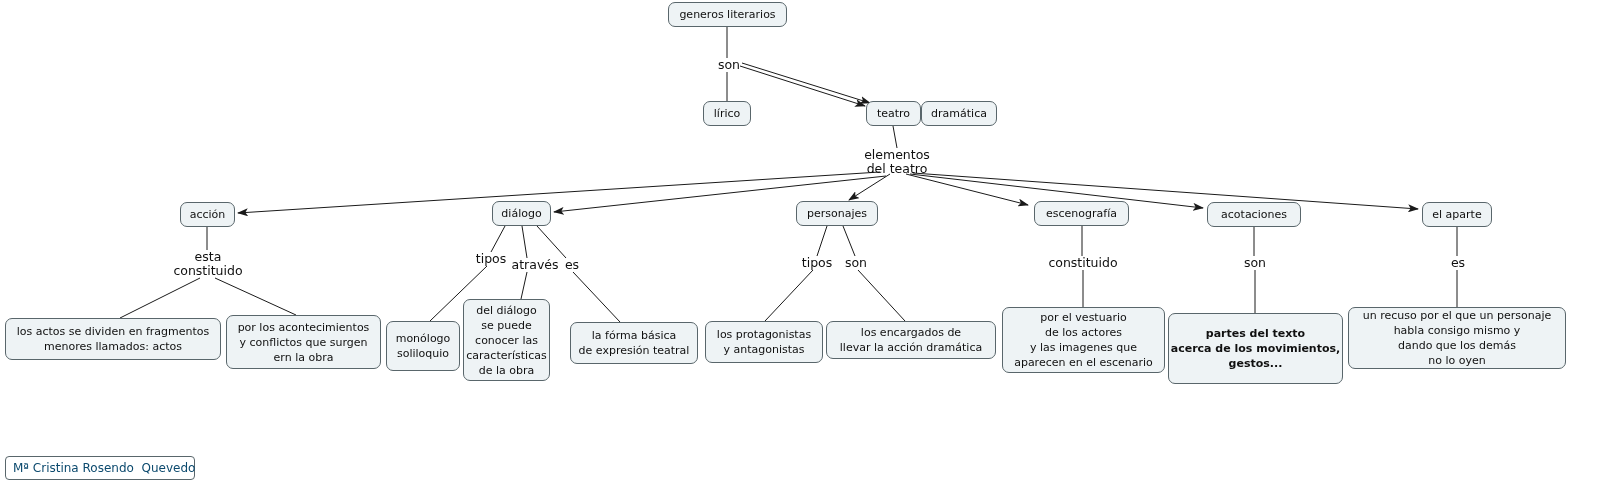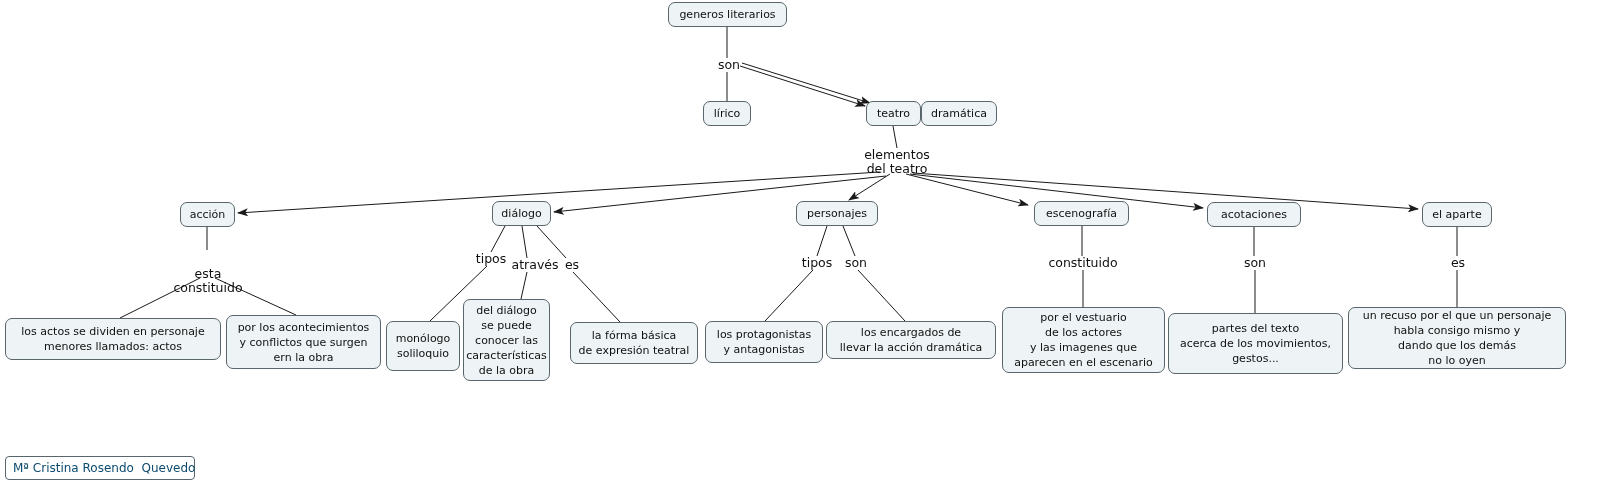--- a/index.html
+++ b/index.html
@@ -111,21 +111,21 @@
       <div class="node" style="left: 668px; top: 2px; width: 119px; height: 25px;">generos literarios</div>
       <div class="node" style="left: 703px; top: 101px; width: 48px; height: 25px;">lírico</div>
       <div class="node" style="left: 866px; top: 101px; width: 55px; height: 25px;">teatro</div>
       <div class="node" style="left: 921px; top: 101px; width: 76px; height: 25px;">dramática</div>
       <div class="node" style="left: 180px; top: 202px; width: 55px; height: 25px;">acción</div>
       <div class="node" style="left: 492px; top: 201px; width: 59px; height: 25px;">diálogo</div>
       <div class="node" style="left: 796px; top: 201px; width: 82px; height: 25px;">personajes</div>
       <div class="node" style="left: 1034px; top: 201px; width: 95px; height: 25px;">escenografía</div>
       <div class="node" style="left: 1207px; top: 202px; width: 94px; height: 25px;">acotaciones</div>
       <div class="node" style="left: 1422px; top: 202px; width: 70px; height: 25px;">el aparte</div>
-      <div class="node" style="left: 5px; top: 318px; width: 216px; height: 42px;">los actos se dividen en personaje
+      <div class="node" style="left: 5px; top: 318px; width: 216px; height: 42px;">los actos se dividen en fragmentos
 menores llamados: actos</div>
       <div class="node" style="left: 226px; top: 315px; width: 155px; height: 54px;">por los acontecimientos
 y conflictos que surgen
 ern la obra</div>
       <div class="node" style="left: 386px; top: 321px; width: 74px; height: 50px;">monólogo
 soliloquio</div>
       <div class="node" style="left: 463px; top: 299px; width: 87px; height: 82px;">del diálogo
 se puede
 conocer las
 características
@@ -133,31 +133,31 @@
       <div class="node" style="left: 570px; top: 322px; width: 128px; height: 42px;">la fórma básica
 de expresión teatral</div>
       <div class="node" style="left: 705px; top: 321px; width: 118px; height: 42px;">los protagonistas
 y antagonistas</div>
       <div class="node" style="left: 826px; top: 321px; width: 170px; height: 38px;">los encargados de
 llevar la acción dramática</div>
       <div class="node" style="left: 1002px; top: 307px; width: 163px; height: 66px;">por el vestuario
 de los actores
 y las imagenes que
 aparecen en el escenario</div>
-      <div class="node" style="left: 1168px; top: 313px; width: 175px; height: 61px;">partes del texto
+      <div class="node" style="left: 1168px; top: 313px; width: 175px; height: 71px; font-weight: bold;">partes del texto
 acerca de los movimientos,
 gestos...</div>
       <div class="node" style="left: 1348px; top: 307px; width: 218px; height: 62px;">un recuso por el que un personaje
 habla consigo mismo y
 dando que los demás
 no lo oyen</div>
       <div class="label" style="left: 712px; top: 58px; width: 34px;">son</div>
       <div class="label" style="left: 855px; top: 148px; width: 84px;">elementos
 del teatro</div>
-      <div class="label" style="left: 172px; top: 250px; width: 72px; margin-top: 17px;">esta
+      <div class="label" style="left: 172px; top: 250px; width: 72px;">esta
 constituido</div>
       <div class="label" style="left: 474px; top: 252px; width: 34px;">tipos</div>
       <div class="label" style="left: 511px; top: 258px; width: 48px;">através</div>
       <div class="label" style="left: 561px; top: 258px; width: 22px;">es</div>
       <div class="label" style="left: 800px; top: 256px; width: 34px;">tipos</div>
       <div class="label" style="left: 841px; top: 256px; width: 30px;">son</div>
       <div class="label" style="left: 1048px; top: 256px; width: 70px;">constituido</div>
       <div class="label" style="left: 1239px; top: 256px; width: 32px;">son</div>
       <div class="label" style="left: 1447px; top: 256px; width: 22px;">es</div>
       <div class="author" style="left: 5px; top: 456px; width: 190px; height: 24px;">Mª Cristina Rosendo  Quevedo</div>

